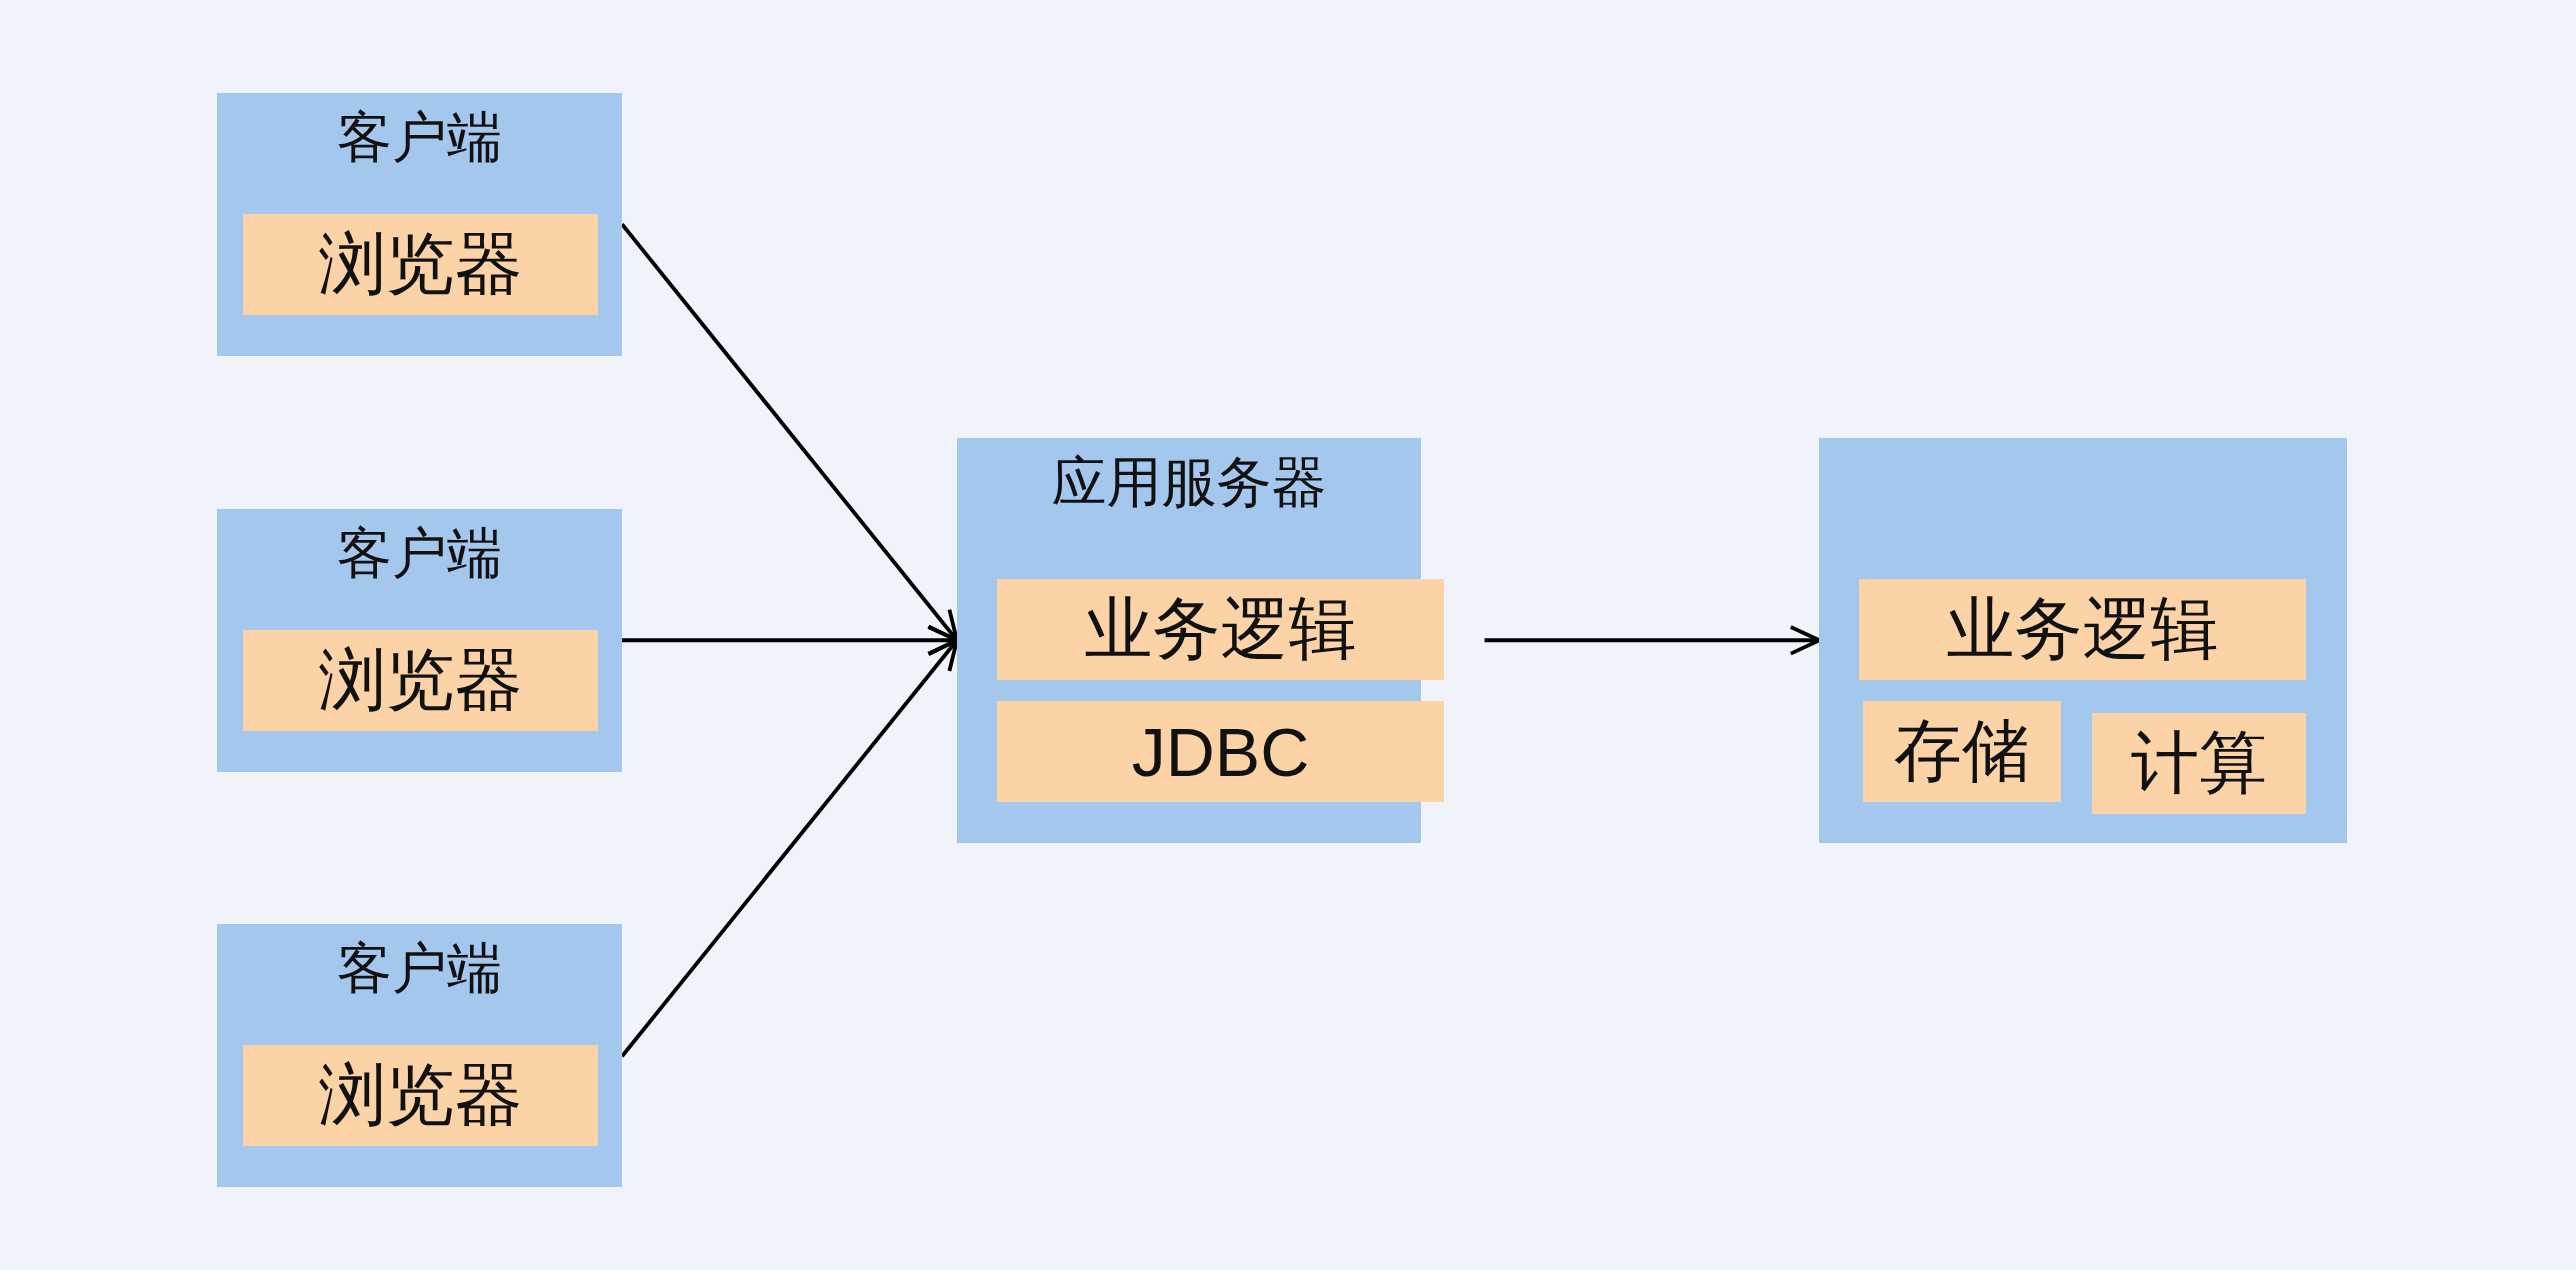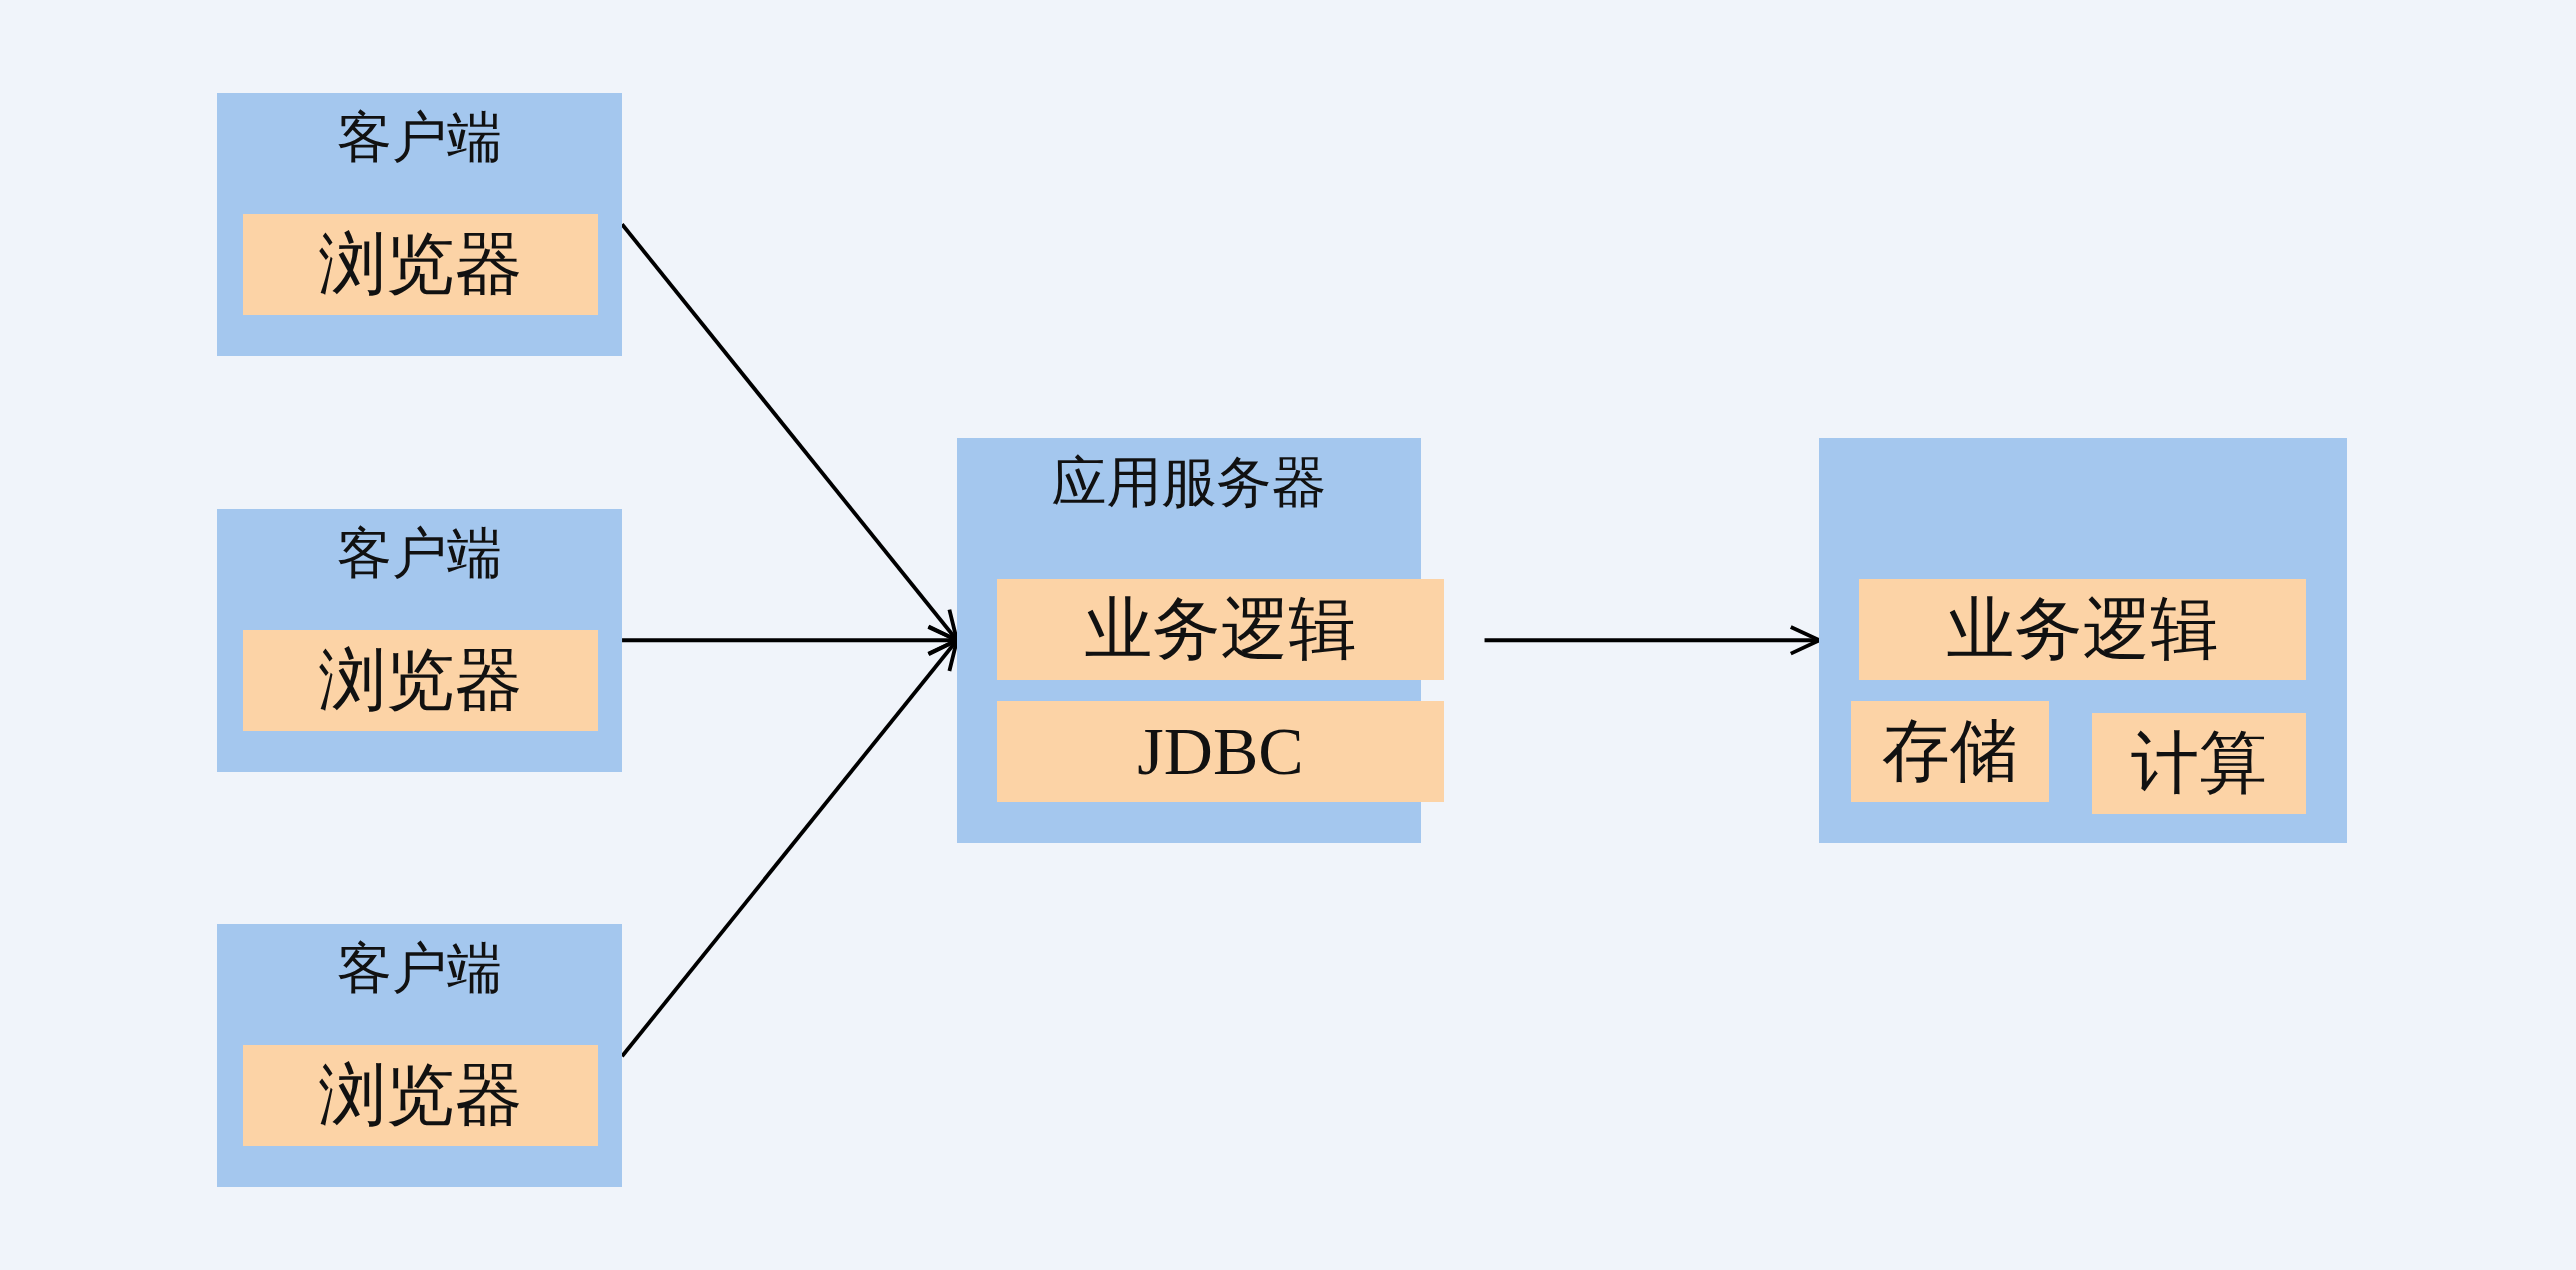--- a/index.html
+++ b/index.html
@@ -40,28 +40,28 @@
     font-size:68px;
     white-space:nowrap;
   }
   
   .client{left:217px;width:405px;height:263px;}
   .client-1{top:93px;}
   .client-2{top:509px;}
   .client-3{top:924px;}
   .client .sub{left:26px;top:121px;width:355px;height:101px;}
   
-  .appserver{left:957px;top:438px;width:464px;height:405px;font-family:Liberation Serif, serif;}
+  .appserver{left:957px;top:438px;width:464px;height:405px;}
   .appserver .sub{left:40px;width:447px;height:101px;}
   .appserver .sub-row1{top:141px;}
   .appserver .sub-row2{top:263px;}
   
   .database{left:1819px;top:438px;width:528px;height:405px;}
   .database .sub-wide{left:40px;top:141px;width:447px;height:101px;}
-  .database .sub-left{left:32px;top:263px;width:198px;height:101px;}
+  .database .sub-left{left:44px;top:263px;width:198px;height:101px;}
   .database .sub-right{left:273px;top:275px;width:214px;height:101px;}
 </style>
 </head>
 <body>
 
 <div class="canvas">
 
   <svg class="edges" viewBox="0 0 2700 1332" xmlns="http://www.w3.org/2000/svg">
     <defs>
       <marker id="openArrow" markerUnits="userSpaceOnUse" markerWidth="90" markerHeight="90" viewBox="-45 -45 90 90" refX="0" refY="0" orient="auto" overflow="visible">

